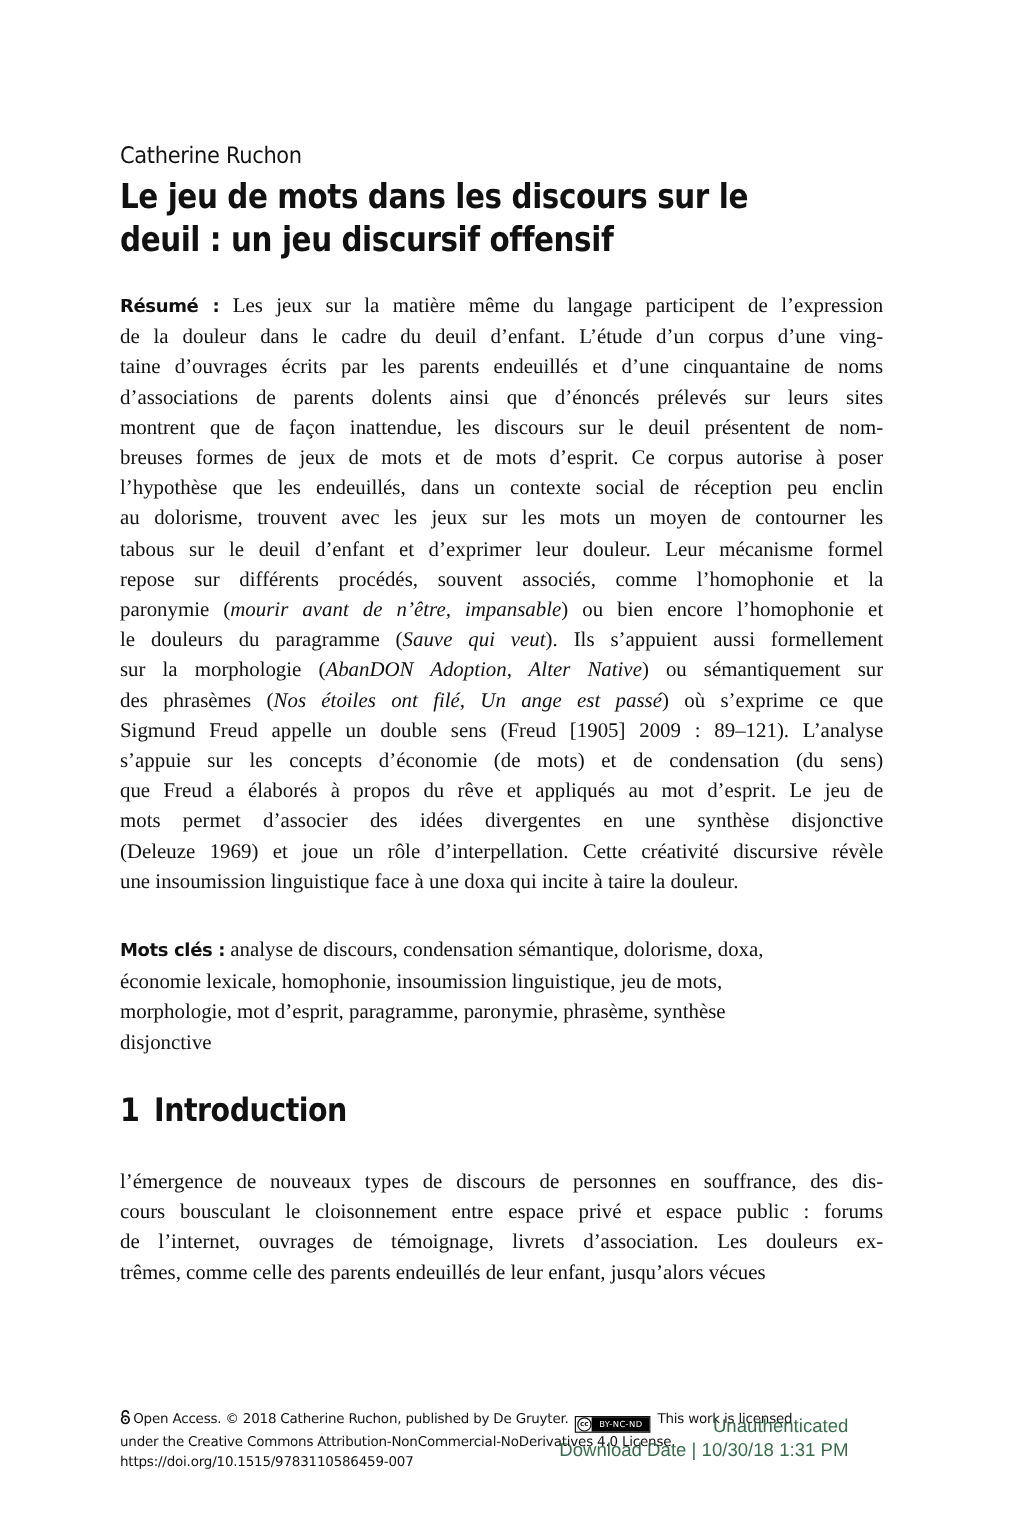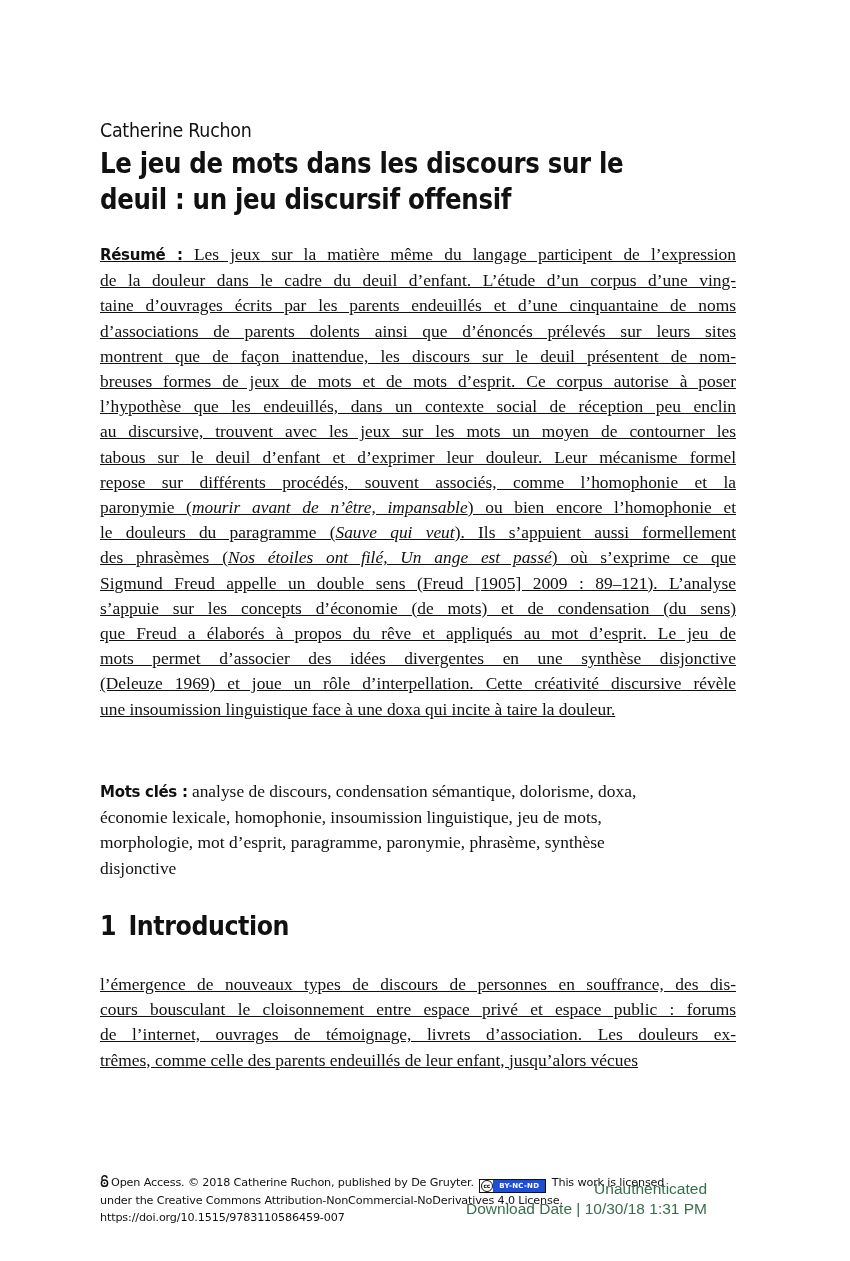--- a/index.html
+++ b/index.html
@@ -5,61 +5,62 @@
   html, body { margin: 0; padding: 0; background: #ffffff; }
   body { width: 850px; height: 1261px; position: relative; overflow: hidden; color: #111; }
 
   .author { position: absolute; left: 100px; top: 119px; font-size: 19px; font-family: "DejaVu Sans", sans-serif; letter-spacing: -0.3px; transform: scaleX(0.92); transform-origin: left top; }
   .title { position: absolute; left: 100px; top: 146px; width: 700px; font-family: "DejaVu Sans", sans-serif; font-weight: bold; font-size: 28.5px; line-height: 36px; letter-spacing: -0.4px; transform: scaleX(0.86); transform-origin: left top; margin: 0; }
 
   .block { position: absolute; left: 100px; width: 636px; font-family: "Liberation Serif", serif; font-size: 17.4px; line-height: 25.2px; text-align: justify; hyphens: manual; }
   .abstract { top: 242px; }
   .keywords { top: 779px; text-align: left; }
   .lbl { font-family: "DejaVu Sans", sans-serif; font-weight: bold; font-size: 15px; letter-spacing: -0.3px; }
-  .line { display: block; text-align: justify; text-align-last: justify; white-space: nowrap; text-decoration: underline; }
+  .line { display: block; text-align: justify; text-align-last: justify; white-space: nowrap; }
   .line.last { text-align-last: left; }
   .kwline { display: block; white-space: nowrap; }
 
   .section-h { position: absolute; left: 100px; top: 910px; font-family: "DejaVu Sans", sans-serif; font-weight: bold; font-size: 27px; letter-spacing: -0.5px; transform: scaleX(0.88); transform-origin: left top; margin: 0; }
   .section-h .num { margin-right: 14px; }
   .intro { top: 972px; }
   sup { font-size: 9px; vertical-align: 8px; line-height: 0; }
 
   .footer { position: absolute; left: 100px; top: 1175px; width: 640px; font-family: "DejaVu Sans", sans-serif; font-size: 11.2px; line-height: 16.5px; color: #111; letter-spacing: -0.15px; }
   .footer .fl { display: block; white-space: nowrap; }
   .oa-icon { display: inline-block; width: 9px; height: 12px; vertical-align: -1px; margin-right: 2px; }
   .cc-badge { display: inline-flex; align-items: center; height: 12px; border: 1px solid #111; background: #fff; vertical-align: -2px; margin: 0 2px; }
   .cc-badge .cc { display: inline-flex; align-items: center; justify-content: center; width: 13px; height: 12px; font-size: 6px; font-weight: bold; }
   .cc-badge .cc span { display: inline-block; width: 10px; height: 10px; border: 1px solid #111; border-radius: 50%; line-height: 10px; text-align: center; }
-  .cc-badge .txt { background: #1d4ed8; color: #fff; font-size: 7px; font-weight: bold; padding: 0 6px; height: 12px; line-height: 12px; letter-spacing: 0.3px; }
+  .cc-badge .txt { background: #000000; color: #fff; font-size: 7px; font-weight: normal; padding: 0 6px; height: 12px; line-height: 12px; letter-spacing: 0.3px; }
 
   .watermark { position: absolute; left: 465px; top: 1179px; width: 242px; text-align: right; font-family: "Liberation Sans", sans-serif; font-size: 15.5px; line-height: 20px; color: #14532d; opacity: 0.85; pointer-events: none; }
 </style>
 </head>
 <body>
 
 <div class="author">Catherine Ruchon</div>
 <h1 class="title">
   <span style="display:block">Le jeu de mots dans les discours sur le</span>
   <span style="display:block">deuil : un jeu discursif offensif</span>
 </h1>
 
 <div class="block abstract" id="abstract">
     <span class="line"><span class="lbl">Résumé :</span><span> Les jeux sur la matière même du langage participent de l’expression</span></span>
     <span class="line"><span>de la douleur dans le cadre du deuil d’enfant. L’étude d’un corpus d’une ving-</span></span>
     <span class="line"><span>taine d’ouvrages écrits par les parents endeuillés et d’une cinquantaine de noms</span></span>
     <span class="line"><span>d’associations de parents dolents ainsi que d’énoncés prélevés sur leurs sites</span></span>
     <span class="line"><span>montrent que de façon inattendue, les discours sur le deuil présentent de nom-</span></span>
     <span class="line"><span>breuses formes de jeux de mots et de mots d’esprit. Ce corpus autorise à poser</span></span>
     <span class="line"><span>l’hypothèse que les endeuillés, dans un contexte social de réception peu enclin</span></span>
-    <span class="line"><span>au discursive, trouvent avec les jeux sur les mots un moyen de contourner les</span></span>
+    <span class="line"><span>au dolorisme, trouvent avec les jeux sur les mots un moyen de contourner les</span></span>
     <span class="line"><span>tabous sur le deuil d’enfant et d’exprimer leur douleur. Leur mécanisme formel</span></span>
     <span class="line"><span>repose sur différents procédés, souvent associés, comme l’homophonie et la</span></span>
     <span class="line"><span>paronymie (</span><i>mourir avant de n’être, impansable</i><span>) ou bien encore l’homophonie et</span></span>
     <span class="line"><span>le douleurs du paragramme (</span><i>Sauve qui veut</i><span>). Ils s’appuient aussi formellement</span></span>
+    <span class="line"><span>sur la morphologie (</span><i>AbanDON Adoption, Alter Native</i><span>) ou sémantiquement sur</span></span>
     <span class="line"><span>des phrasèmes (</span><i>Nos étoiles ont filé, Un ange est passé</i><span>) où s’exprime ce que</span></span>
     <span class="line"><span>Sigmund Freud appelle un double sens (Freud [1905] 2009 : 89–121). L’analyse</span></span>
     <span class="line"><span>s’appuie sur les concepts d’économie (de mots) et de condensation (du sens)</span></span>
     <span class="line"><span>que Freud a élaborés à propos du rêve et appliqués au mot d’esprit. Le jeu de</span></span>
     <span class="line"><span>mots permet d’associer des idées divergentes en une synthèse disjonctive</span></span>
     <span class="line"><span>(Deleuze 1969) et joue un rôle d’interpellation. Cette créativité discursive révèle</span></span>
     <span class="line last"><span>une insoumission linguistique face à une doxa qui incite à taire la douleur.</span></span>
   </div>
 
 <div class="block keywords" id="keywords">

